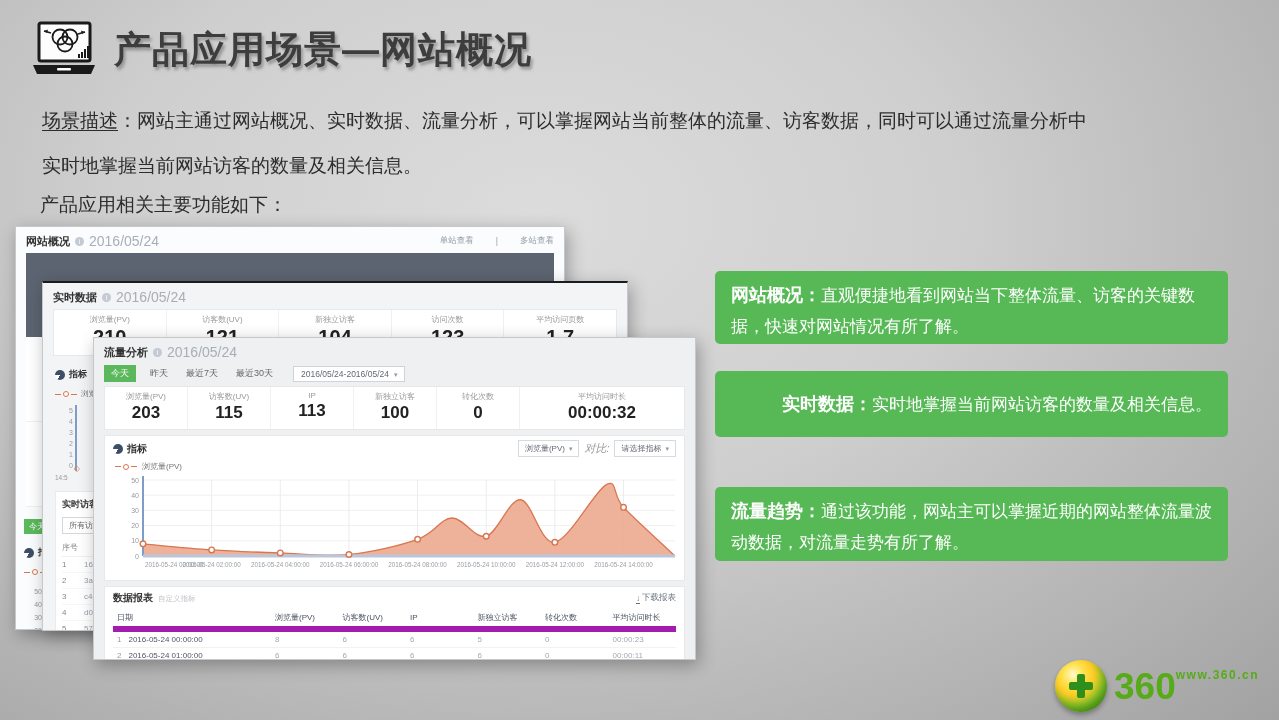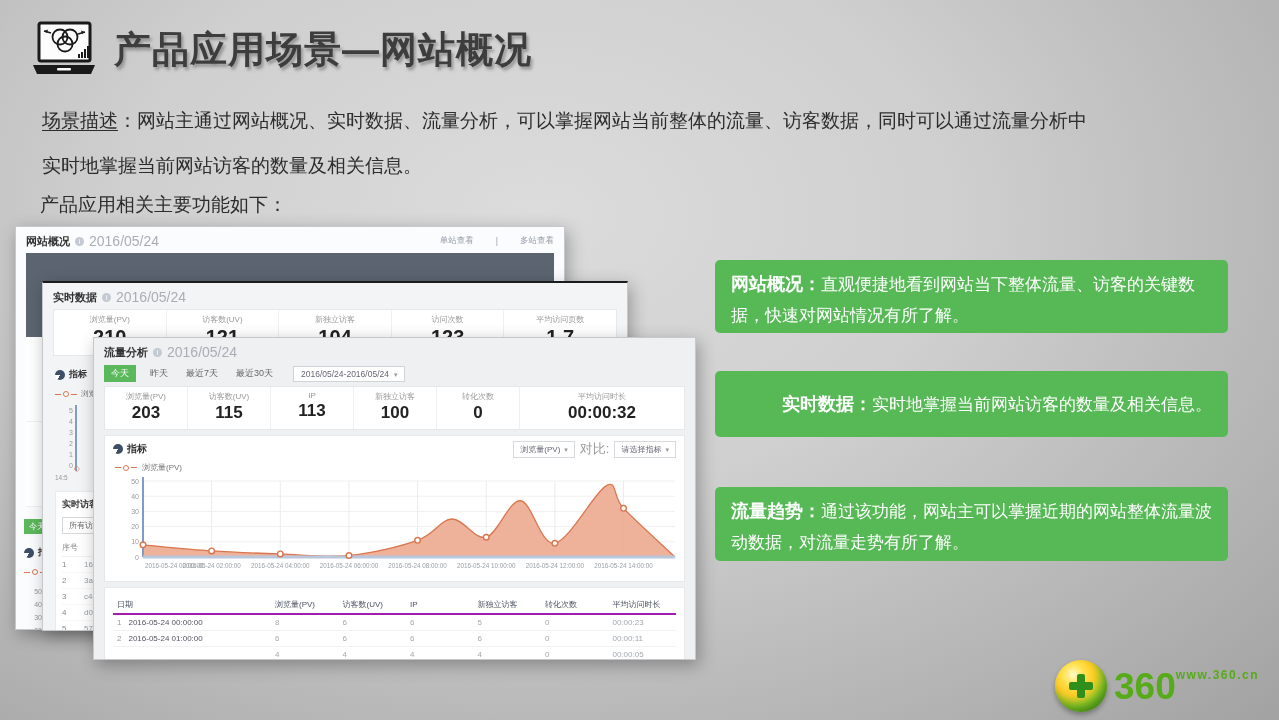--- a/index.html
+++ b/index.html
@@ -69,39 +69,39 @@
   .tab.active{background:#5cb85c;color:#fff;padding:2px 7px;}
   .date-range{border:1px solid #d0d3d8;background:#fff;font-size:8.5px;color:#667;padding:2px 7px;
     display:flex;align-items:center;gap:5px;margin-left:6px;}
   .caret::before{content:"▾";font-size:7px;color:#999;}
   .card{margin:5px 10px 0;background:#fff;border:1px solid #e6e8ea;padding:4px 8px;}
   .m-head{display:flex;align-items:center;gap:4px;}
   .m-title{font-size:10px;font-weight:bold;color:#333;}
   .m-right{margin-left:auto;display:flex;align-items:center;gap:5px;}
   .dd{border:1px solid #d6d9dd;background:#fff;font-size:8px;color:#667;padding:2px 6px;
       display:flex;gap:4px;align-items:center;}
-  .cmp{font-size:13px;color:#999;}
+  .cmp{font-size:11px;color:#999;font-style:italic;}
   .legend{display:flex;align-items:center;gap:2px;font-size:8px;color:#777;margin:4px 0 0 2px;}
   
   .r-head{display:flex;align-items:baseline;gap:5px;}
   .r-title{font-size:10px;font-weight:bold;color:#333;}
   .r-sub{font-size:7.5px;color:#c0c4c9;}
   .r-dl{margin-left:auto;font-size:8.5px;color:#66707c;display:flex;gap:2px;align-items:center;}
   .dl-ico::before{content:"↓";font-size:8px;border-bottom:1px solid #66707c;line-height:8px;}
   table.rep{width:100%;border-collapse:collapse;font-size:8px;margin-top:4px;table-layout:fixed;}
-  .rep th{color:#4a5260;font-weight:normal;text-align:left;padding:3px 4px;border-bottom:2px solid #a21caf;}
+  .rep th{color:#4a5260;font-weight:normal;text-align:left;padding:3px 4px;border-bottom:6px solid #a21caf;}
   .rep td{padding:3px 4px;color:#a3a9b1;border-bottom:1px solid #f2f2f2;}
   .rep .col-date{width:150px;}
   .row-idx{color:#999;margin-right:7px;}
   .row-date{color:#556;}
   
   .callout{position:absolute;left:715px;width:513px;background:#56b956;border-radius:5px;color:#fff;
     padding:9px 16px;font-size:17px;line-height:31px;box-sizing:border-box;z-index:5;}
   .callout b{font-size:18px;}
-  .c1{top:260px;height:73px;}
+  .c1{top:271px;height:73px;}
   .c2{top:371px;height:66px;display:flex;align-items:center;justify-content:flex-end;}
   .c3{top:487px;height:74px;}
   
   .logo{position:absolute;right:20px;bottom:8px;display:flex;align-items:center;gap:7px;z-index:5;}
   .ball{width:52px;height:52px;border-radius:50%;position:relative;
     background:radial-gradient(circle at 35% 28%,#fffbc8 0%,#ffe04a 22%,#ffcc26 40%,#93cf2b 64%,#56a51e 86%,#3c8f15 100%);
     box-shadow:inset -4px -7px 9px rgba(0,70,0,.35), 0 3px 5px rgba(0,0,0,.3);}
   .ball::before,.ball::after{content:"";position:absolute;background:#2f8f1d;border-radius:2px;
     left:50%;top:50%;transform:translate(-50%,-50%);}
   .ball::before{width:24px;height:8px;}
@@ -395,20 +395,28 @@
           <circle cx="167.29032258064515" cy="80.96" r="2.8" fill="#fff" stroke="#d9764f" stroke-width="1.4"></circle>
           <circle cx="235.93548387096774" cy="82.48" r="2.8" fill="#fff" stroke="#d9764f" stroke-width="1.4"></circle>
           <circle cx="304.5806451612903" cy="67.28" r="2.8" fill="#fff" stroke="#d9764f" stroke-width="1.4"></circle>
           <circle cx="373.22580645161287" cy="64.24" r="2.8" fill="#fff" stroke="#d9764f" stroke-width="1.4"></circle>
           <circle cx="441.8709677419355" cy="70.32" r="2.8" fill="#fff" stroke="#d9764f" stroke-width="1.4"></circle>
           <circle cx="510.51612903225805" cy="35.36" r="2.8" fill="#fff" stroke="#d9764f" stroke-width="1.4"></circle>
         </svg>
     </div>
 
     <div class="card" style="margin-bottom:6px;">
+      <div class="r-head">
+        <span class="r-title">数据报表</span>
+        <span class="r-sub">自定义指标</span>
+        <span class="r-dl">
+            <span class="dl-ico"></span>
+            <span>下载报表</span>
+          </span>
+      </div>
       <table class="rep">
         <thead>
             <tr id="rep-head">
               <th class="col-date">日期</th>
               <th>浏览量(PV)</th>
               <th>访客数(UV)</th>
               <th>IP</th>
               <th>新独立访客</th>
               <th>转化次数</th>
               <th>平均访问时长</th>

